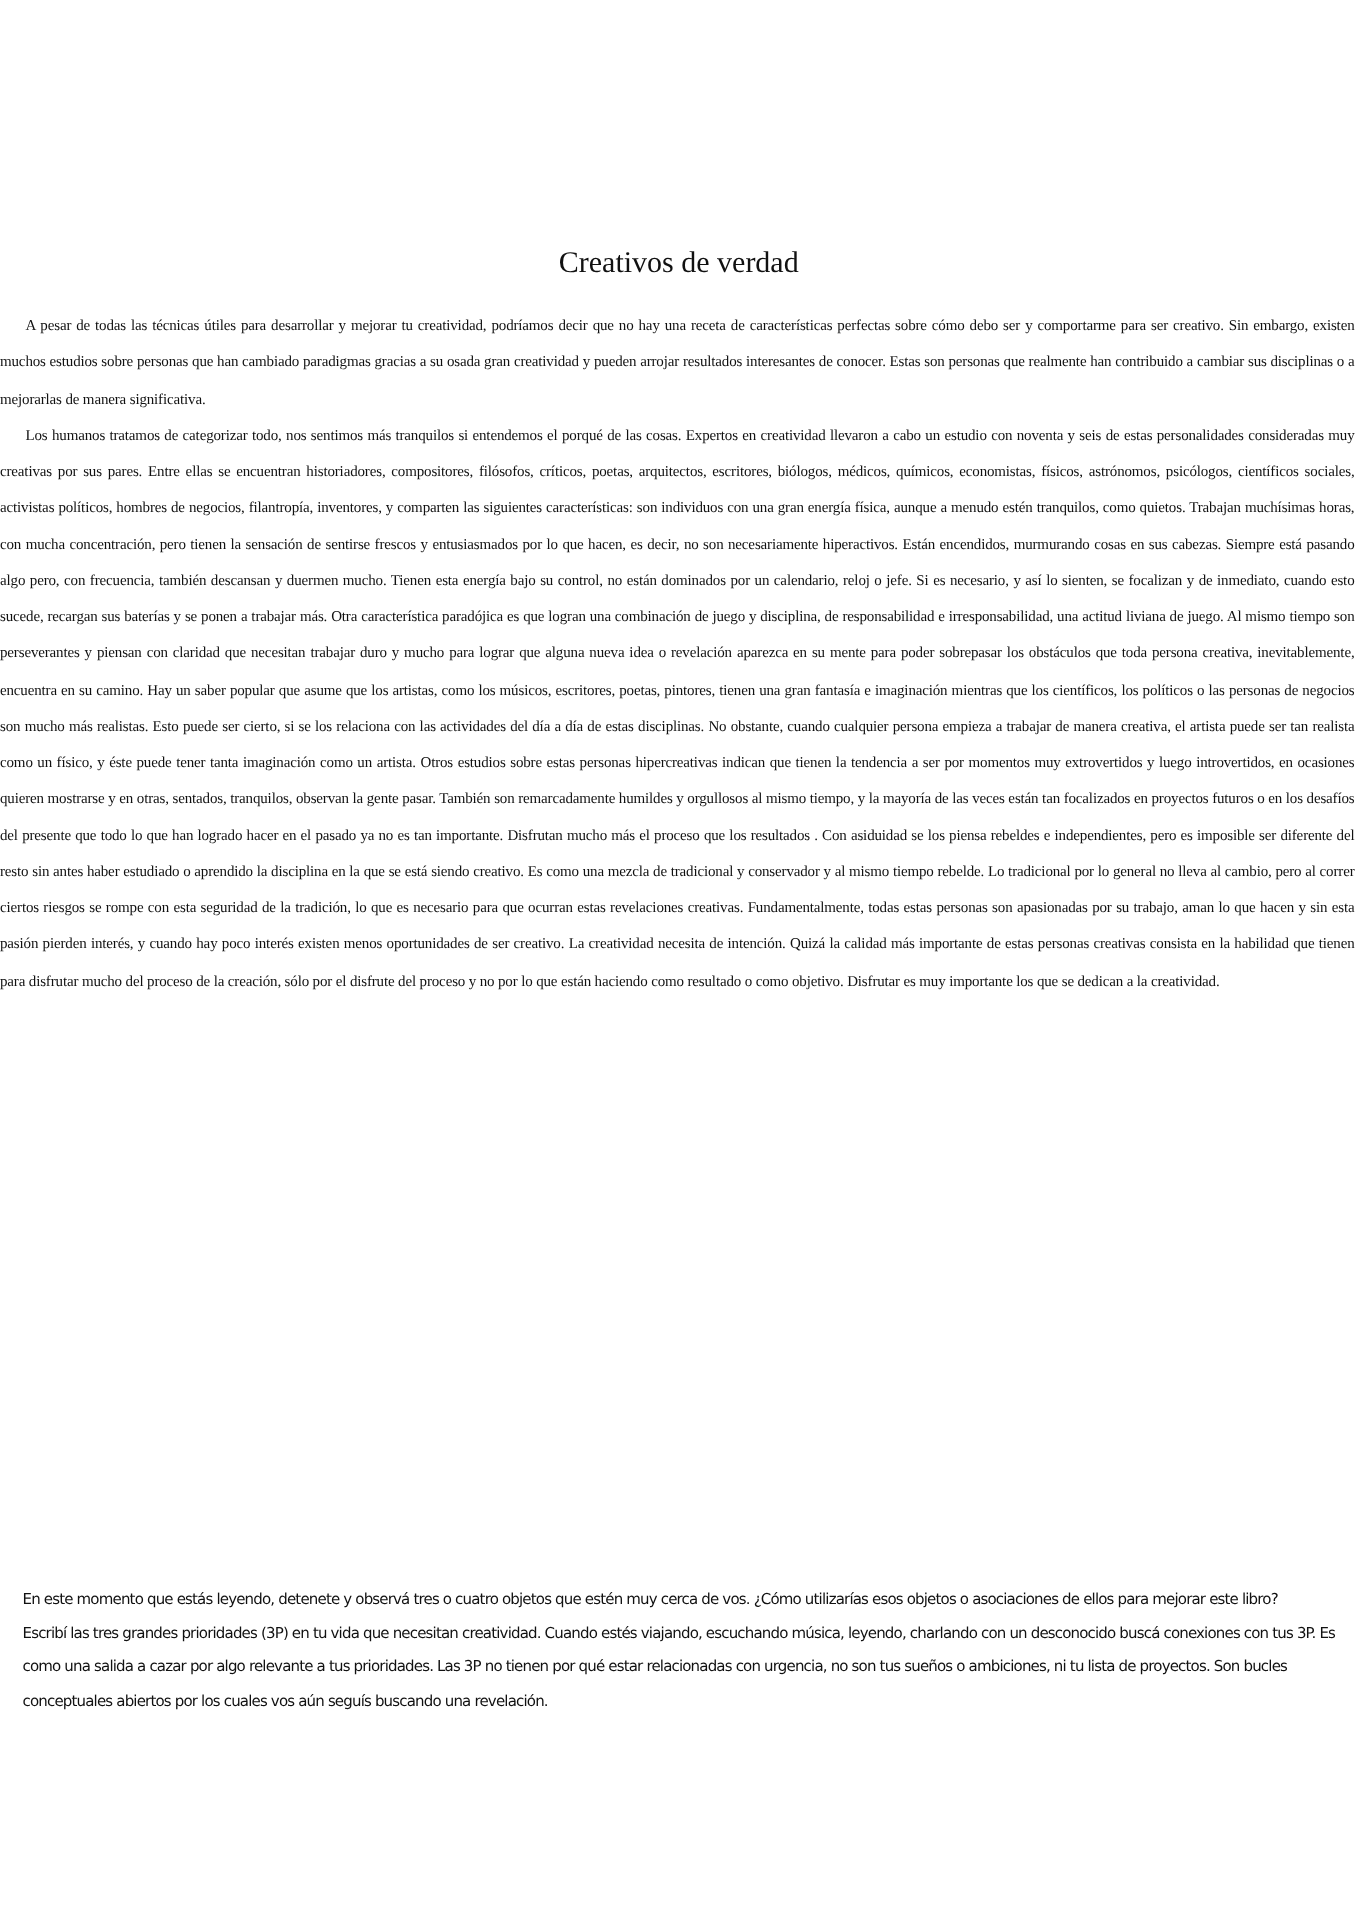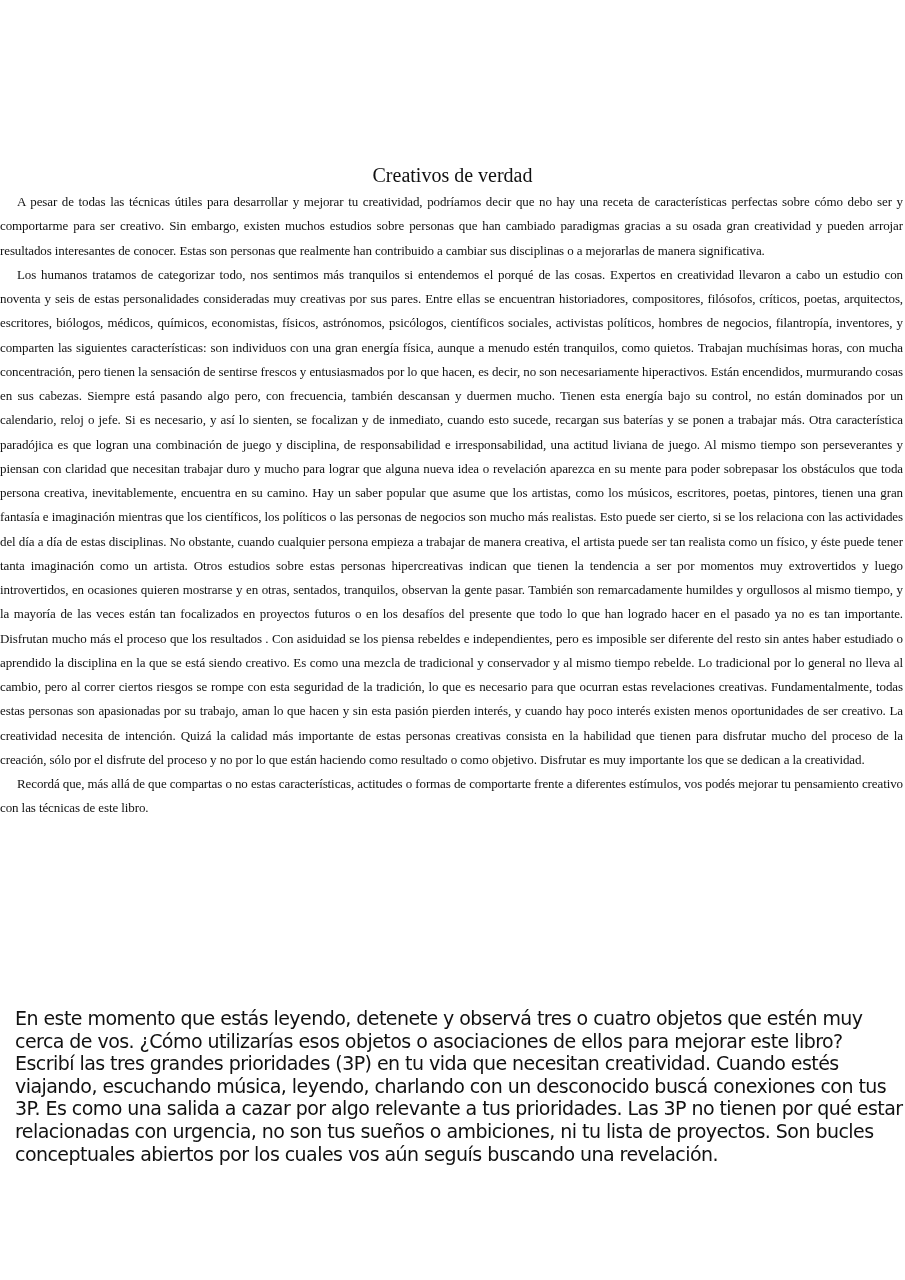--- a/index.html
+++ b/index.html
@@ -3,43 +3,42 @@
 <meta charset="utf-8">
 <style>
   html, body { margin: 0; padding: 0; background: #ffffff; }
   body { width: 905px; height: 1280px; position: relative; overflow: hidden; color: #111111; }
   .page { position: absolute; left: 0; top: 0; width: 787px; height: 1280px; }
   .title {
     position: absolute; left: 0; top: 160px; width: 905px; text-align: center;
     font-family: "Liberation Serif", serif; font-size: 20px; line-height: 30px; color: #111;
   }
   .body-text {
-    position: absolute; left: 0; top: 190px; width: 903px;
-    font-family: "Liberation Serif", serif; font-size: 13px; line-height: 24.25px;
+    position: absolute; left: 0; top: 206px; width: 903px;
+    font-family: "Liberation Serif", serif; font-size: 10px; line-height: 24.25px;
     text-align: justify; letter-spacing: -0.1px;
   }
   .body-text p { margin: 0; text-indent: 17px; }
   .body-text b { font-weight: normal; }
   .box {
-    position: absolute; left: 15px; top: 1007px; width: 890px;
-    font-family: "DejaVu Sans", sans-serif; font-size: 19px; line-height: 22.6px;
+    position: absolute; left: 15px; top: 1056px; width: 890px;
+    font-family: "DejaVu Sans", sans-serif; font-size: 10px; line-height: 22.6px;
     letter-spacing: -0.55px; color: #111;
   }
   .box p { margin: 0; }
   .box b { font-weight: bold; }
 </style>
 </head>
 <body>
 
 <div class="page">
   <div class="title">Creativos de verdad</div>
 
   <div class="body-text">
     <p><span>A pesar de todas las técnicas útiles para desarrollar y mejorar tu creatividad, podríamos decir que no hay una receta de características perfectas sobre cómo debo ser y comportarme para ser creativo. Sin embargo, existen muchos estudios sobre personas que han cambiado paradigmas gracias a su osada gran creatividad y pueden arrojar resultados interesantes de conocer. Estas son personas que realmente han contribuido a cambiar sus disciplinas o a mejorarlas de manera significativa.</span></p>
     <p><span>Los humanos tratamos de categorizar todo, nos sentimos más tranquilos si entendemos el porqué de las cosas. Expertos en creatividad llevaron a cabo un estudio con noventa y seis de estas personalidades consideradas muy creativas por sus pares. Entre ellas se encuentran historiadores, compositores, filósofos, críticos, poetas, arquitectos, escritores, biólogos, médicos, químicos, economistas, físicos, astrónomos, psicólogos, científicos sociales, activistas políticos, hombres de negocios, filantropía, inventores, y comparten las siguientes características: son individuos con una gran </span><b>energía física</b><span>, aunque a menudo estén tranquilos, como quietos. </span><b>Trabajan muchísimas horas</b><span>, con mucha concentración, pero tienen la sensación de sentirse frescos y </span><b>entusiasmados</b><span> por lo que hacen, es decir, no son necesariamente hiperactivos. Están encendidos, murmurando cosas en sus cabezas. Siempre está pasando algo pero, con frecuencia, también descansan y duermen mucho. Tienen esta energía bajo su control, no están dominados por un calendario, reloj o jefe. Si es necesario, y así lo sienten, se focalizan y de inmediato, cuando esto sucede, recargan sus baterías y se ponen a trabajar más. Otra característica paradójica es que logran una </span><b>combinación de juego y disciplina</b><span>, de responsabilidad e irresponsabilidad, una actitud liviana de juego. Al mismo tiempo son perseverantes y piensan con claridad que necesitan trabajar duro y mucho para lograr que alguna nueva idea o revelación aparezca en su mente para poder sobrepasar los obstáculos que toda persona creativa, inevitablemente, encuentra en su camino. Hay un saber popular que asume que los artistas, como los músicos, escritores, poetas, pintores, tienen una gran fantasía e imaginación mientras que los científicos, los políticos o las personas de negocios son mucho más realistas. Esto puede ser cierto, si se los relaciona con las actividades del día a día de estas disciplinas. No obstante, cuando cualquier persona empieza a trabajar de manera creativa, el artista puede ser tan realista como un físico, y éste puede tener tanta imaginación como un artista. Otros estudios sobre estas personas hipercreativas indican que tienen la tendencia a ser por momentos muy extrovertidos y luego introvertidos, en ocasiones quieren mostrarse y en otras, sentados, tranquilos, observan la gente pasar. También son remarcadamente humildes y orgullosos al mismo tiempo, y la mayoría de las veces están tan focalizados en proyectos futuros o en los desafíos del presente que todo lo que han logrado hacer en el pasado ya no es tan importante. </span><b>Disfrutan mucho más el proceso que los resultados</b><span> . Con asiduidad se los piensa rebeldes e independientes, pero es imposible ser diferente del resto sin antes haber estudiado o aprendido la disciplina en la que se está siendo creativo. Es como una mezcla de tradicional y conservador y al mismo tiempo rebelde. Lo tradicional por lo general no lleva al cambio, pero al correr ciertos riesgos se rompe con esta seguridad de la tradición, lo que es necesario para que ocurran estas revelaciones creativas. Fundamentalmente, todas estas personas son </span><b>apasionadas por su trabajo</b><span>, aman lo que hacen y sin esta pasión pierden interés, y cuando hay poco interés existen menos oportunidades de ser creativo. </span><b>La creatividad necesita de intención</b><span>. Quizá la calidad más importante de estas personas creativas consista en la habilidad que tienen para disfrutar mucho del proceso de la creación, sólo por el disfrute del proceso y no por lo que están haciendo como resultado o como objetivo. </span><b>Disfrutar</b><span> es muy importante los que se dedican a la creatividad.</span></p>
-    <p><span>Recordá que, más allá de que compartas o no estas características, actitudes o formas de comportarte frente a diferentes estímulos, vos podés mejorar tu pensamiento creativo con las técnicas de este libro.</span></p>
   </div>
 
   <div class="box">
     <p><span>En este momento que estás leyendo, detenete y observá tres o cuatro objetos que estén muy cerca de vos. ¿Cómo utilizarías esos objetos o asociaciones de ellos para mejorar este libro?</span></p>
     <p><span>Escribí las tres grandes prioridades (3P) en tu vida que necesitan creatividad. Cuando estés viajando, escuchando música, leyendo, charlando con un desconocido buscá conexiones con tus 3P. Es como una salida a cazar por algo relevante a tus prioridades. Las 3P no tienen por qué estar relacionadas con urgencia, no son tus sueños o ambiciones, ni tu lista de proyectos. Son bucles conceptuales abiertos por los cuales vos aún seguís buscando una revelación.</span></p>
   </div>
 </div>
 
 </body></html>

